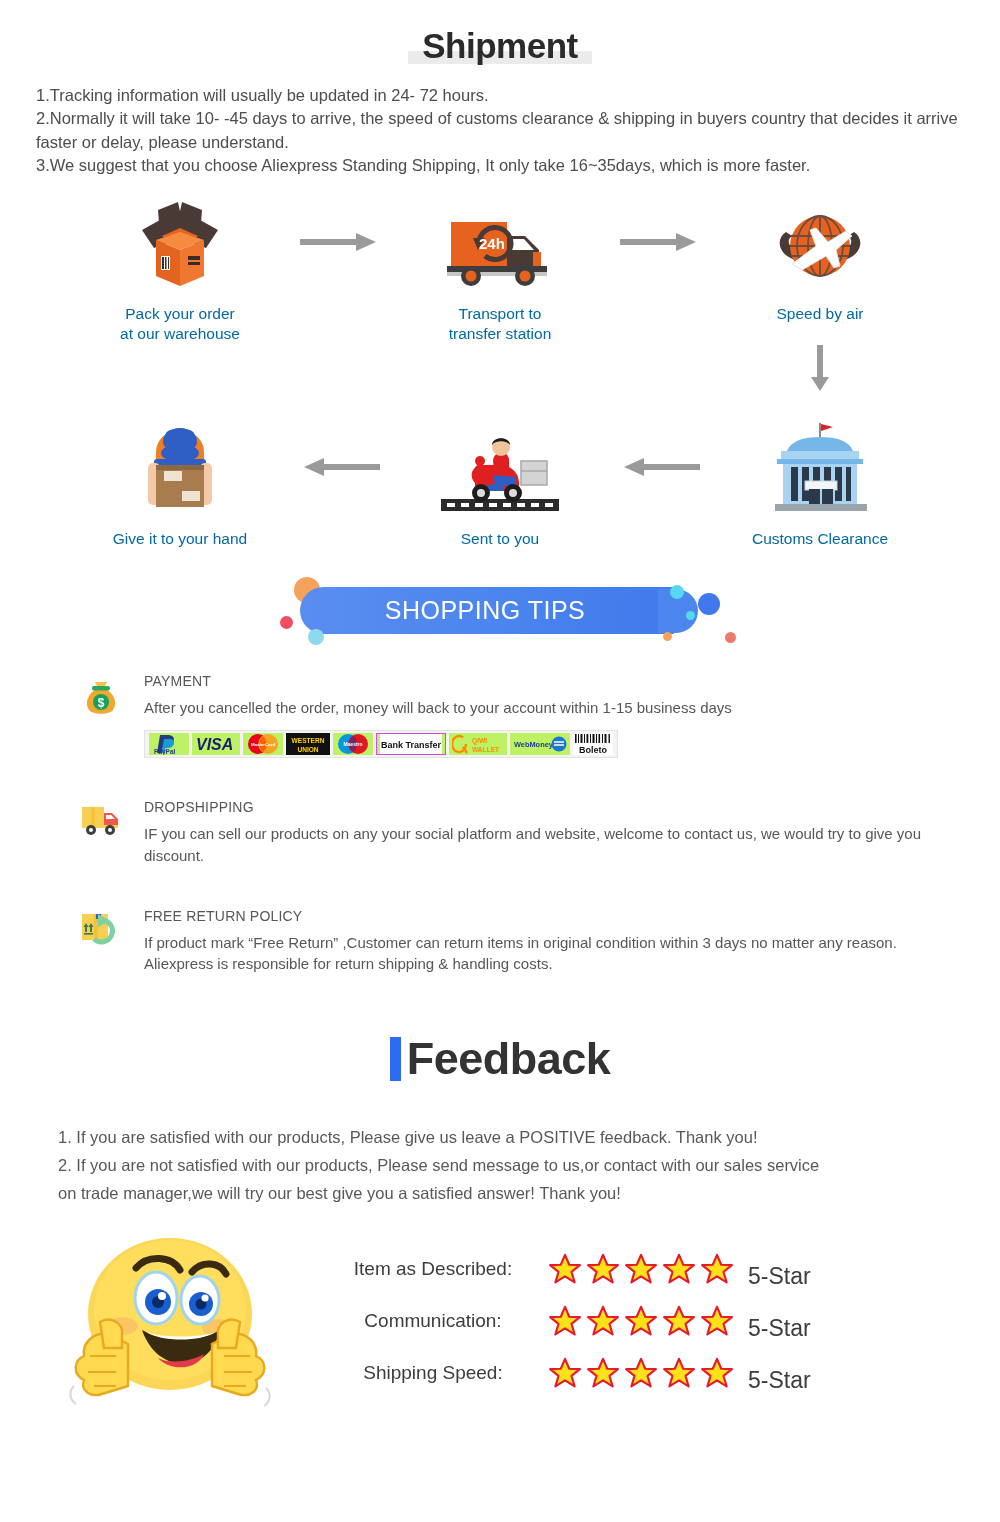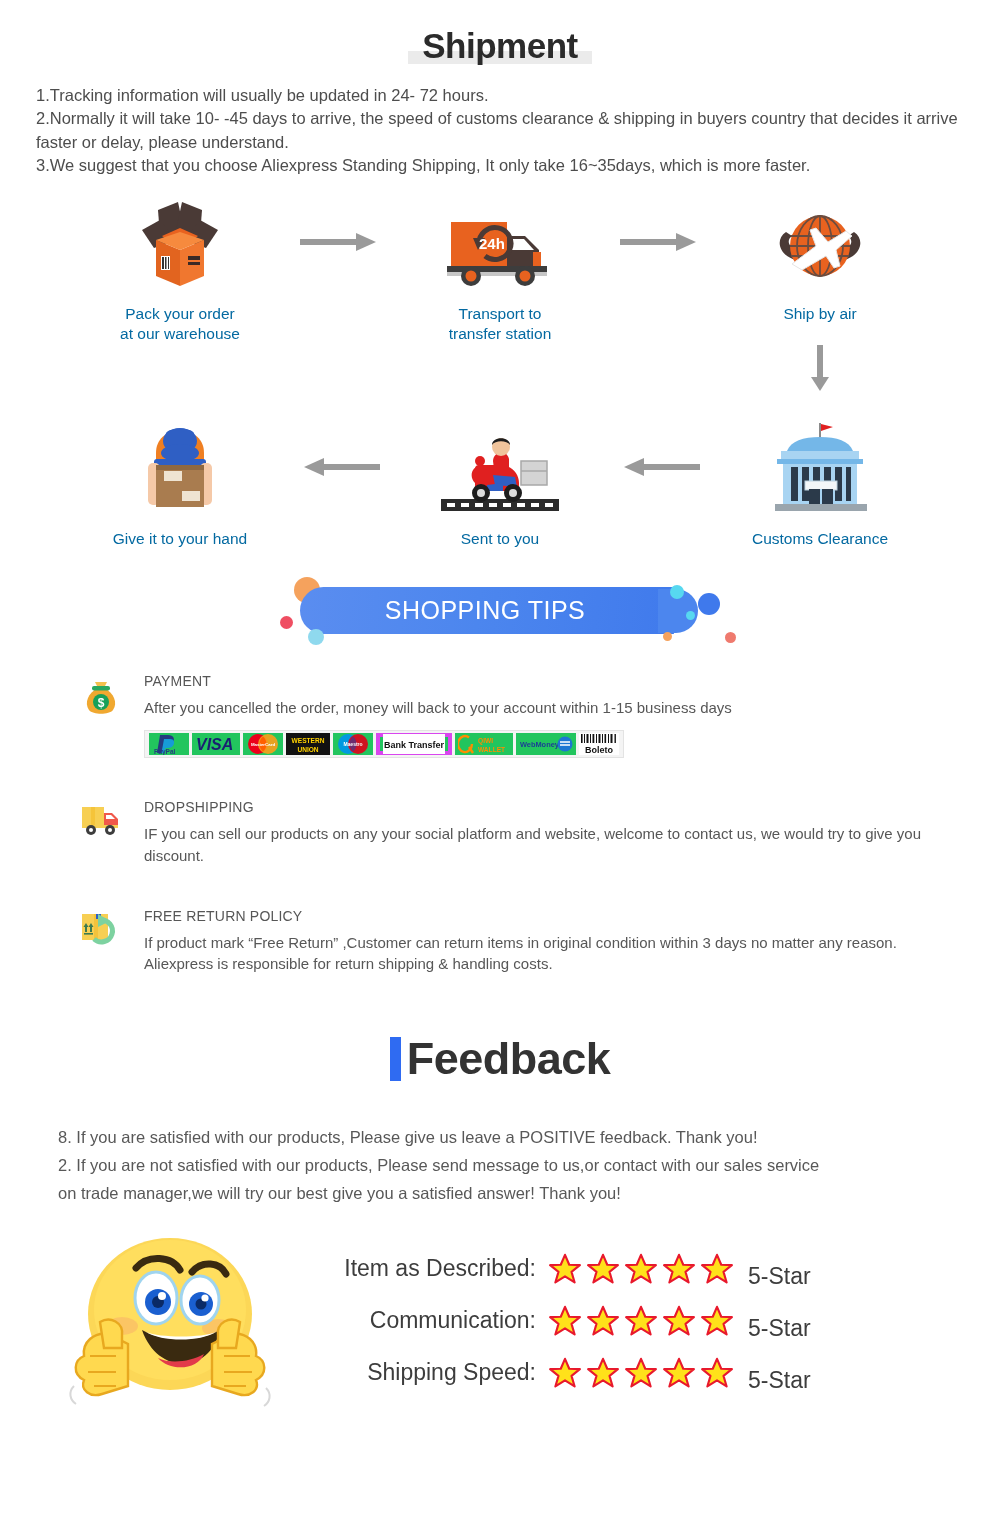--- a/index.html
+++ b/index.html
@@ -164,21 +164,21 @@
     border: 1px solid #e3e3e3;
     padding: 3px 4px;
     gap: 3px;
     height: 28px;
   }
   .pay-logo {
     height: 22px;
     display: flex;
     align-items: center;
     justify-content: center;
-    background: #22c55e;
+    background: #bef264;
     padding: 0 3px;
   }
   .pay-logo svg { display: block; }
 
   
   .feedback-head {
     margin-top: 58px;
     display: flex;
     align-items: center;
     justify-content: center;
@@ -215,22 +215,22 @@
     padding-left: 10px;
   }
   .rating-rows { flex: 1; }
   .rating-row {
     display: flex;
     align-items: center;
     height: 52px;
   }
   .rating-label {
     width: 218px;
-    text-align: right;
-    font-size: 23px;
+    text-align: center;
+    font-size: 19px;
     color: #3d3d3d;
     padding-right: 12px;
   }
   .rating-stars {
     display: flex;
     gap: 4px;
     align-items: center;
   }
   .rating-value {
     font-size: 23px;
@@ -332,21 +332,21 @@
           <ellipse cx="50" cy="44" rx="23" ry="30"></ellipse>
           <line x1="50" y1="14" x2="50" y2="74"></line>
           <path d="M21 34 h58"></path>
           <path d="M20 44 h60"></path>
           <path d="M21 54 h58"></path>
         </g>
         <path d="M22 62 L46 44 L40 28 L46 26 L58 40 L76 29 L82 34 L66 48 L70 64 L64 66 L56 54 L32 68 Z" fill="#ffffff" stroke="#e6e6e6" stroke-width="1"></path>
       </svg>
     </div>
     <div class="flow-caption">
-      <div>Ship by air</div>
+      <div>Speed by air</div>
     </div>
   </div>
 </div>
 
 <div class="down-arrow-wrap">
   <div style="width:200px;"></div>
   <div style="width:120px;"></div>
   <div style="width:200px;"></div>
   <div style="width:120px;"></div>
   <div style="width:200px;display:flex;justify-content:center;">
@@ -529,21 +529,21 @@
 
       <div class="pay-logo">
         <svg width="34" height="22" viewBox="0 0 34 22">
           <circle cx="12" cy="11" r="10" fill="#0099df"></circle>
           <circle cx="22" cy="11" r="10" fill="#e2001a" fill-opacity="0.9"></circle>
           <path d="M17 3.5 a10 10 0 0 0 0 15 a10 10 0 0 0 0 -15" fill="#6c2c6f"></path>
           <text x="17" y="13" text-anchor="middle" font-family="Liberation Sans, sans-serif" font-size="5" font-weight="bold" fill="#ffffff">Maestro</text>
         </svg>
       </div>
 
-      <div class="pay-logo" style="border:4px solid #d946ef;">
+      <div class="pay-logo" style="border:1px solid #d946ef;">
         <svg width="62" height="20" viewBox="0 0 62 20">
           <rect width="62" height="20" fill="#ffffff"></rect>
           <text x="31" y="14" text-anchor="middle" font-family="Liberation Sans, sans-serif" font-size="9" font-weight="bold" fill="#111111">Bank Transfer</text>
         </svg>
       </div>
 
       <div class="pay-logo">
         <svg width="52" height="22" viewBox="0 0 52 22">
           <path d="M14 11 a7 8 0 1 1 -3 -6.5" fill="none" stroke="#ff8c00" stroke-width="2.4"></path>
           <path d="M11 14 l4 6" stroke="#ff8c00" stroke-width="2.4" fill="none"></path>
@@ -627,21 +627,21 @@
     <div class="info-text">If product mark “Free Return” ,Customer can return items in original condition within 3 days no matter any reason. Aliexpress is responsible for return shipping &amp; handling costs.</div>
   </div>
 </div>
 
 <div class="feedback-head">
   <div class="fb-bar"></div>
   <div class="fb-title">Feedback</div>
 </div>
 
 <div class="fb-lines">
-  <div>8. If you are satisfied with our products, Please give us leave a POSITIVE feedback. Thank you!</div>
+  <div>1. If you are satisfied with our products, Please give us leave a POSITIVE feedback. Thank you!</div>
   <div>2. If you are not satisfied with our products, Please send message to us,or contact with our sales service</div>
   <div>on trade manager,we will try our best give you a satisfied answer! Thank you!</div>
 </div>
 
 <div class="rating-area">
   <div class="smiley-col">
     <svg width="240" height="190" viewBox="0 0 240 190">
       <ellipse cx="120" cy="88" rx="82" ry="76" fill="#fcd757"></ellipse>
       <ellipse cx="120" cy="84" rx="76" ry="70" fill="#ffde5e"></ellipse>
 

